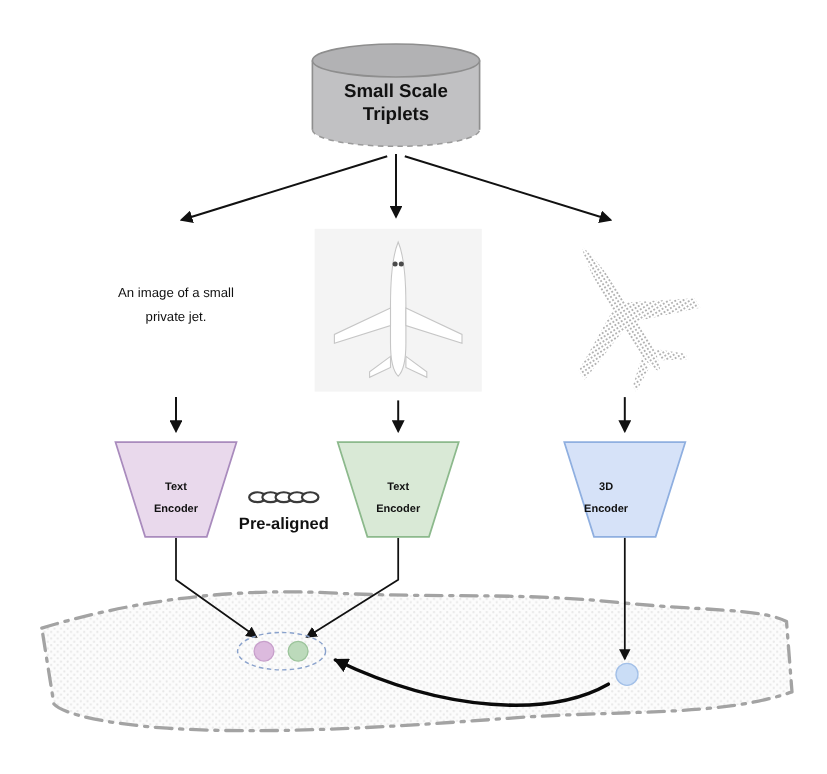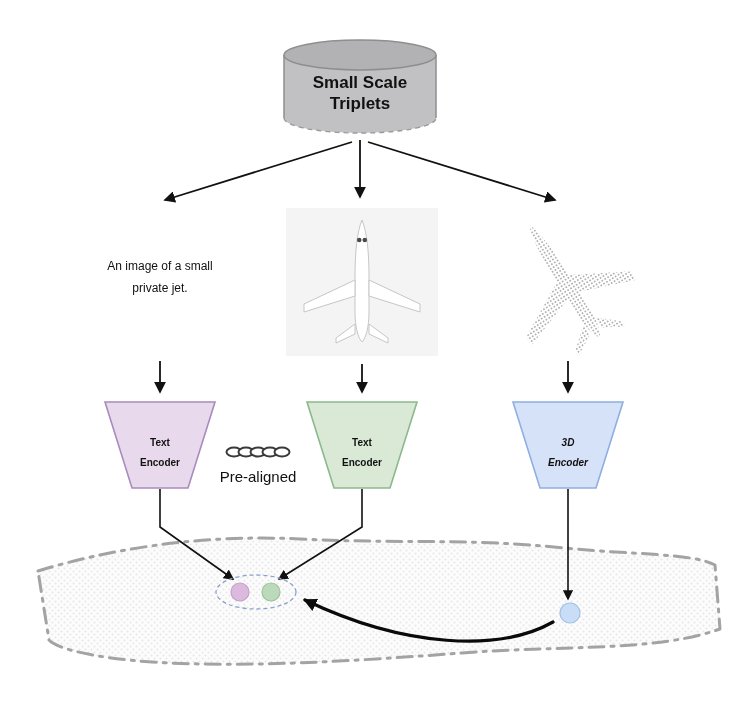--- a/index.html
+++ b/index.html
@@ -18,22 +18,22 @@
     white-space: pre-line;
     text-align: center;
     color: #111111;
     pointer-events: none;
   }
   .db-label   { left: 286px; top: 72px;  width: 148px; font-size: 17px; line-height: 21px; font-weight: bold; }
   .text-sample{ left: 55px;  top: 255px; width: 210px; font-size: 12px; line-height: 22px; }
   .enc-label  { top: 421px;  width: 110px; font-size: 10px; line-height: 20px; font-weight: bold; margin-top: 12px; }
   .enc-text   { left: 105px; }
   .enc-image  { left: 307px; }
-  .enc-3d     { left: 513px; font-style: italic; }
-  .prealigned { left: 206px; top: 468px; width: 104px; font-size: 15px; }
+  .enc-3d     { left: 496px; }
+  .prealigned { left: 206px; top: 468px; width: 104px; font-size: 15px; font-weight: bold; }
 </style>
 </head>
 <body>
 
 <div class="canvas">
 
   <svg width="752" height="704" viewBox="0 0 752 704">
     <defs>
       <marker id="arrow" viewBox="0 0 10 10" refX="8.5" refY="5" markerWidth="6.5" markerHeight="6.5" orient="auto-start-reverse">
         <path d="M0,0 L10,5 L0,10 Z" fill="#111111"></path>

